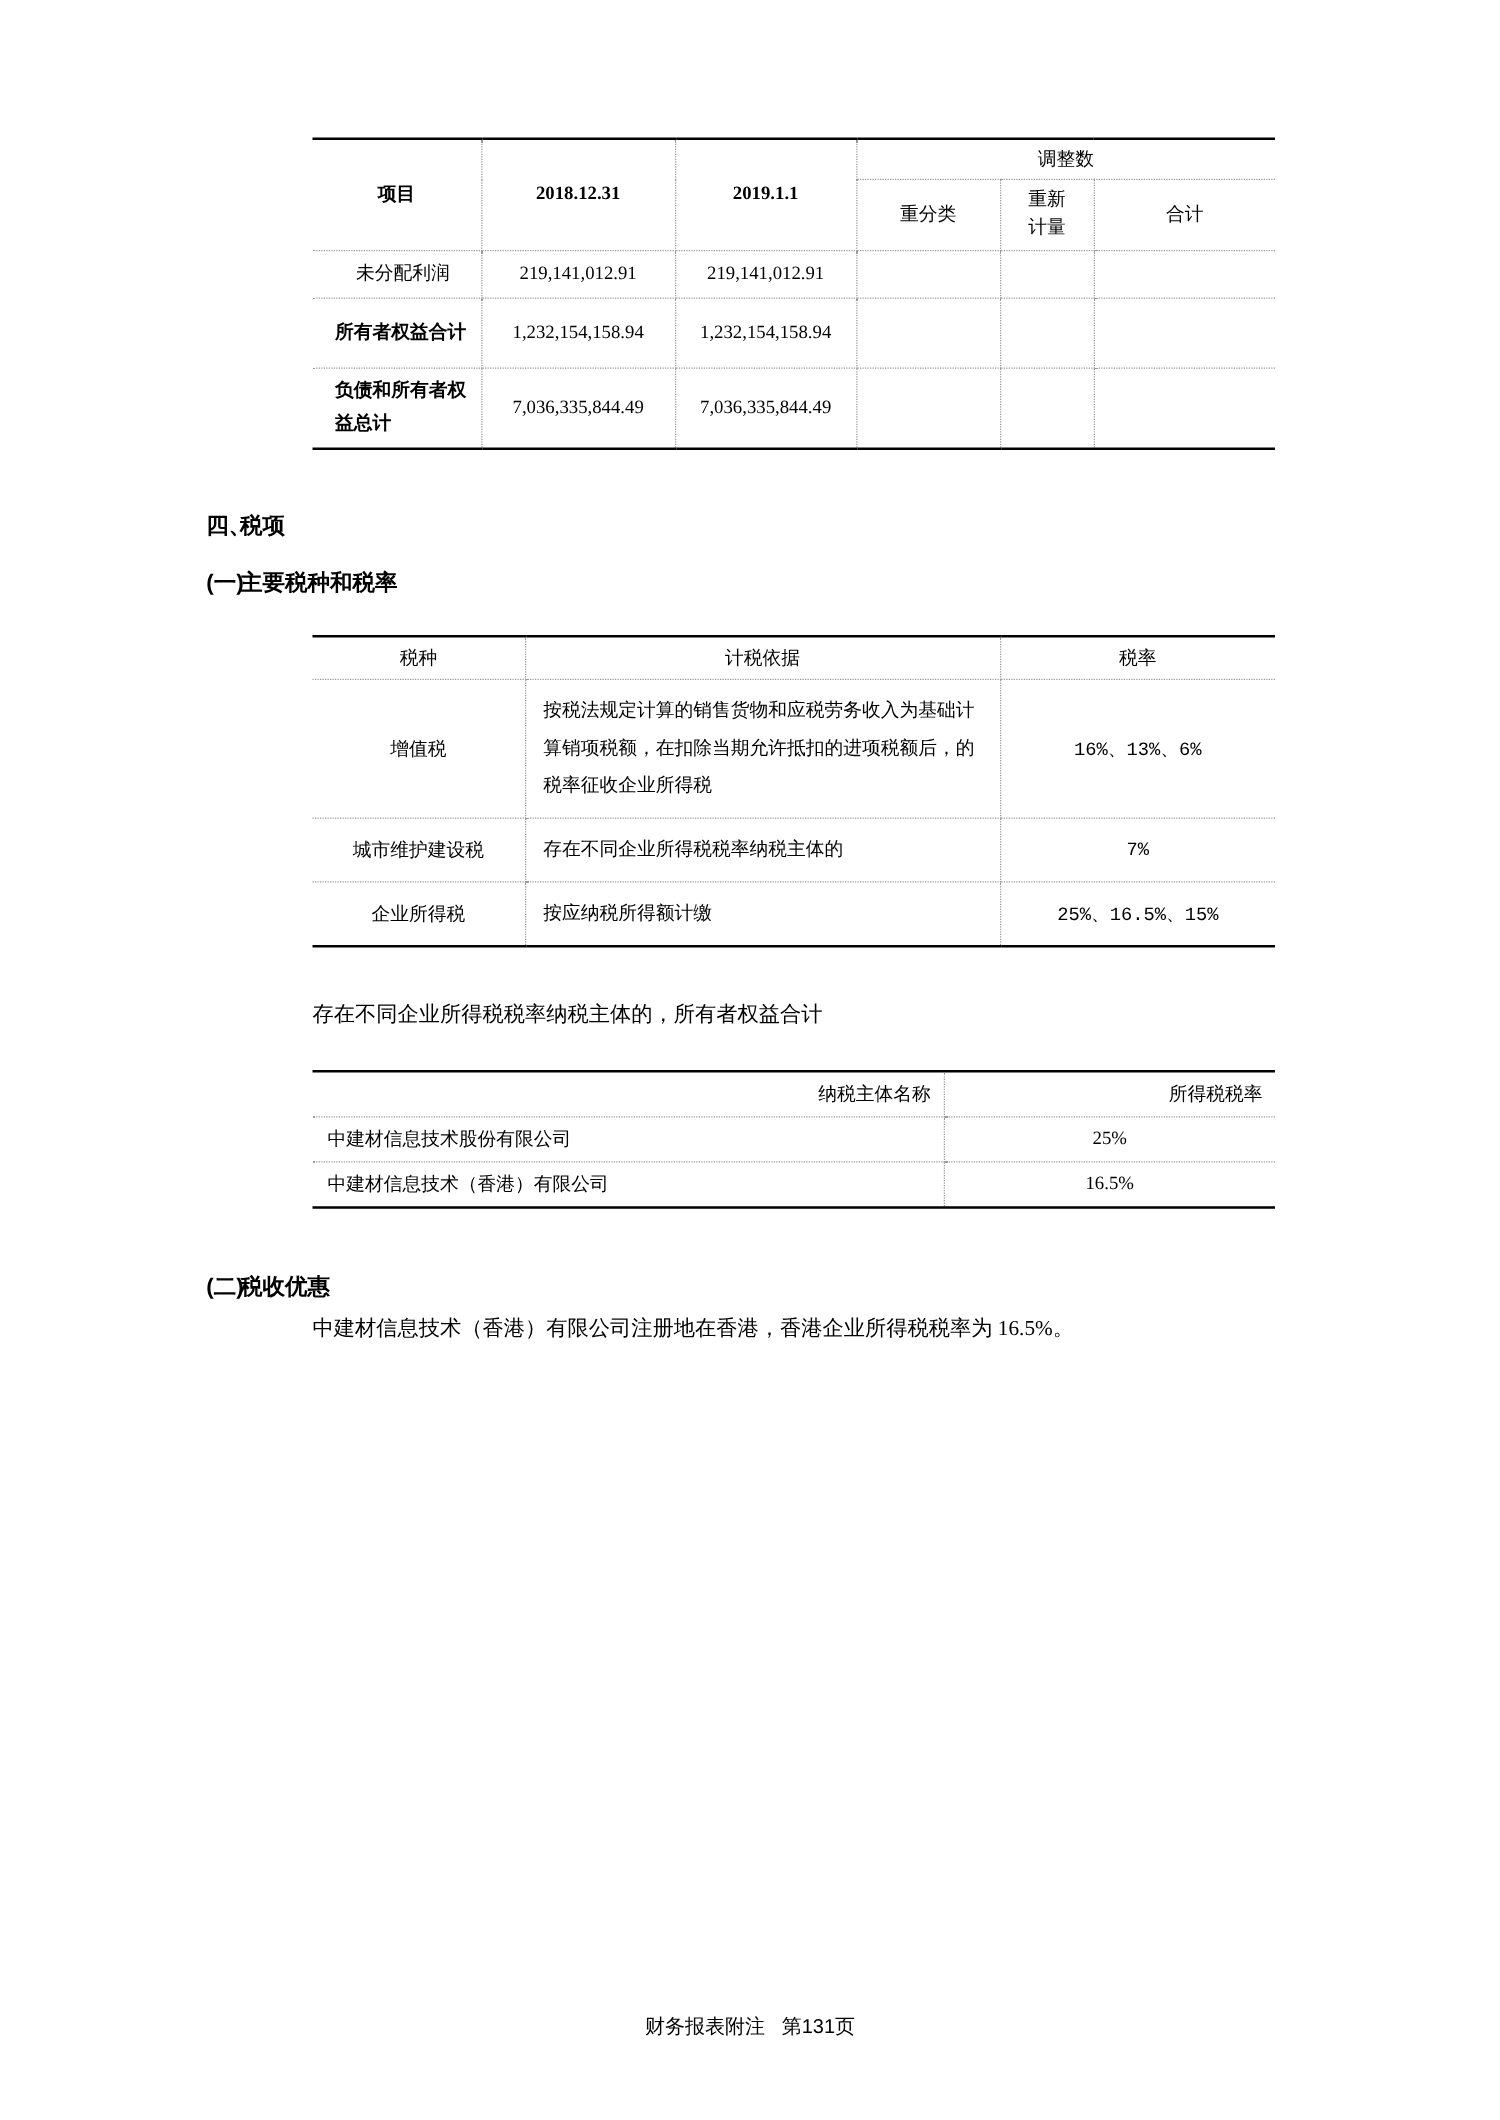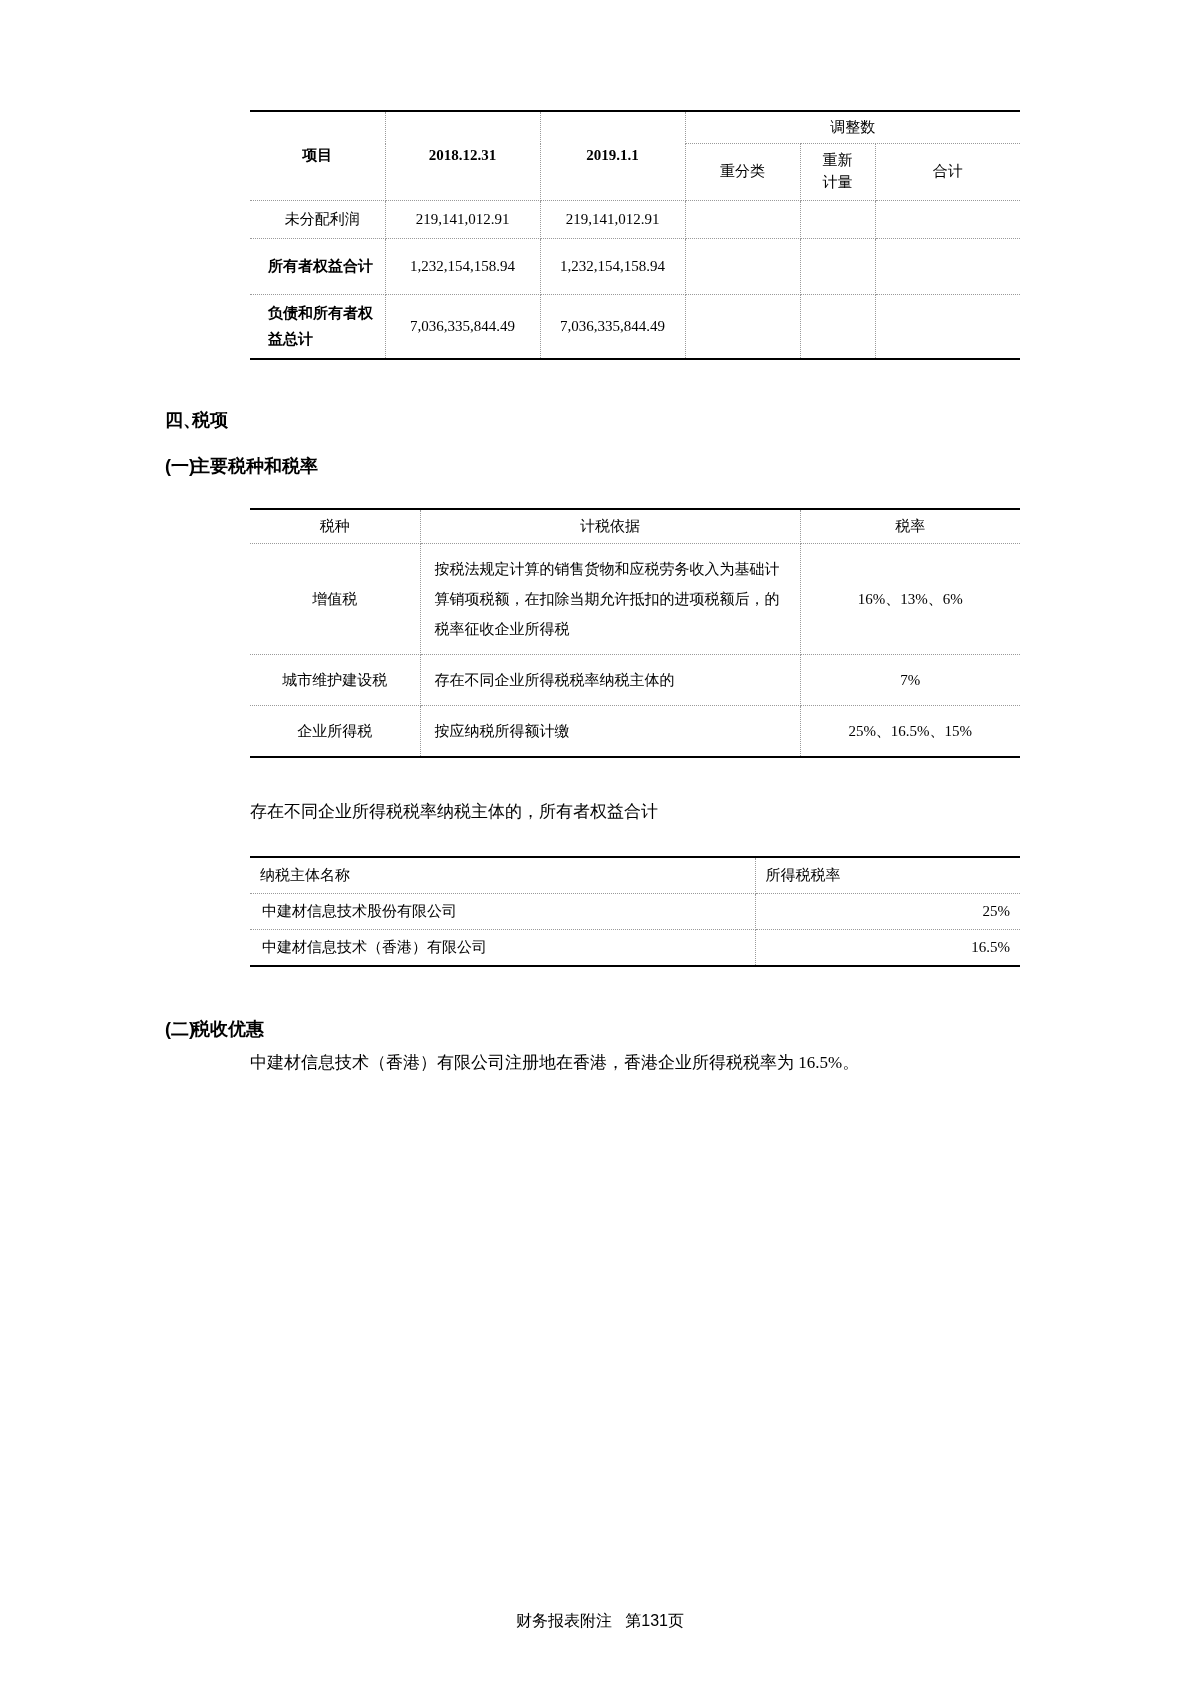--- a/index.html
+++ b/index.html
@@ -78,21 +78,21 @@
     border-top: 1px dotted #9a9a9a;
     border-bottom: 1px dotted #9a9a9a;
     border-left: 1px dotted #9a9a9a;
     border-right: 1px dotted #9a9a9a;
     padding: 7px 10px;
     vertical-align: middle;
     text-align: center;
     font-weight: normal;
   }
   .t2 td:first-child, .t2 th:first-child { border-left: none; }
-  .t2 td:last-child, .t2 th:last-child { border-right: none; }
+  .t2 td:last-child, .t2 th:last-child { border-right: none; font-family: Liberation Mono, monospace; }
   .t2 tr:first-child th { border-top: 2.5px solid #000; }
   .t2 tr:last-child td { border-bottom: 2.5px solid #000; }
   .t2 .basis { text-align: left; line-height: 2.0; padding: 10px 14px; }
   .t2 .c1 { width: 170px; }
   .t2 .c2 { width: 380px; }
   .t2 .c3 { width: 220px; }
 
   .para {
     margin-left: 130px;
     margin-top: 38px;
@@ -114,22 +114,22 @@
     border-right: 1px dotted #9a9a9a;
     padding: 8px 10px;
     font-weight: normal;
     vertical-align: middle;
   }
   .t3 td:first-child, .t3 th:first-child { border-left: none; }
   .t3 td:last-child, .t3 th:last-child { border-right: none; }
   .t3 tr:first-child th { border-top: 2.5px solid #000; }
   .t3 tr:last-child td { border-bottom: 2.5px solid #000; }
   .t3 .name { text-align: left; padding-left: 12px; width: 505px; }
-  .t3 .rate { text-align: right; }
-  .t3 th { text-align: left; margin-top: 13px; }
+  .t3 .rate { text-align: center; }
+  .t3 th { text-align: right; margin-top: 13px; }
 
   .body-text {
     margin-left: 130px;
     margin-top: 16px;
     width: 720px;
     font-size: 17px;
     line-height: 2.1;
     text-align: justify;
   }
 

